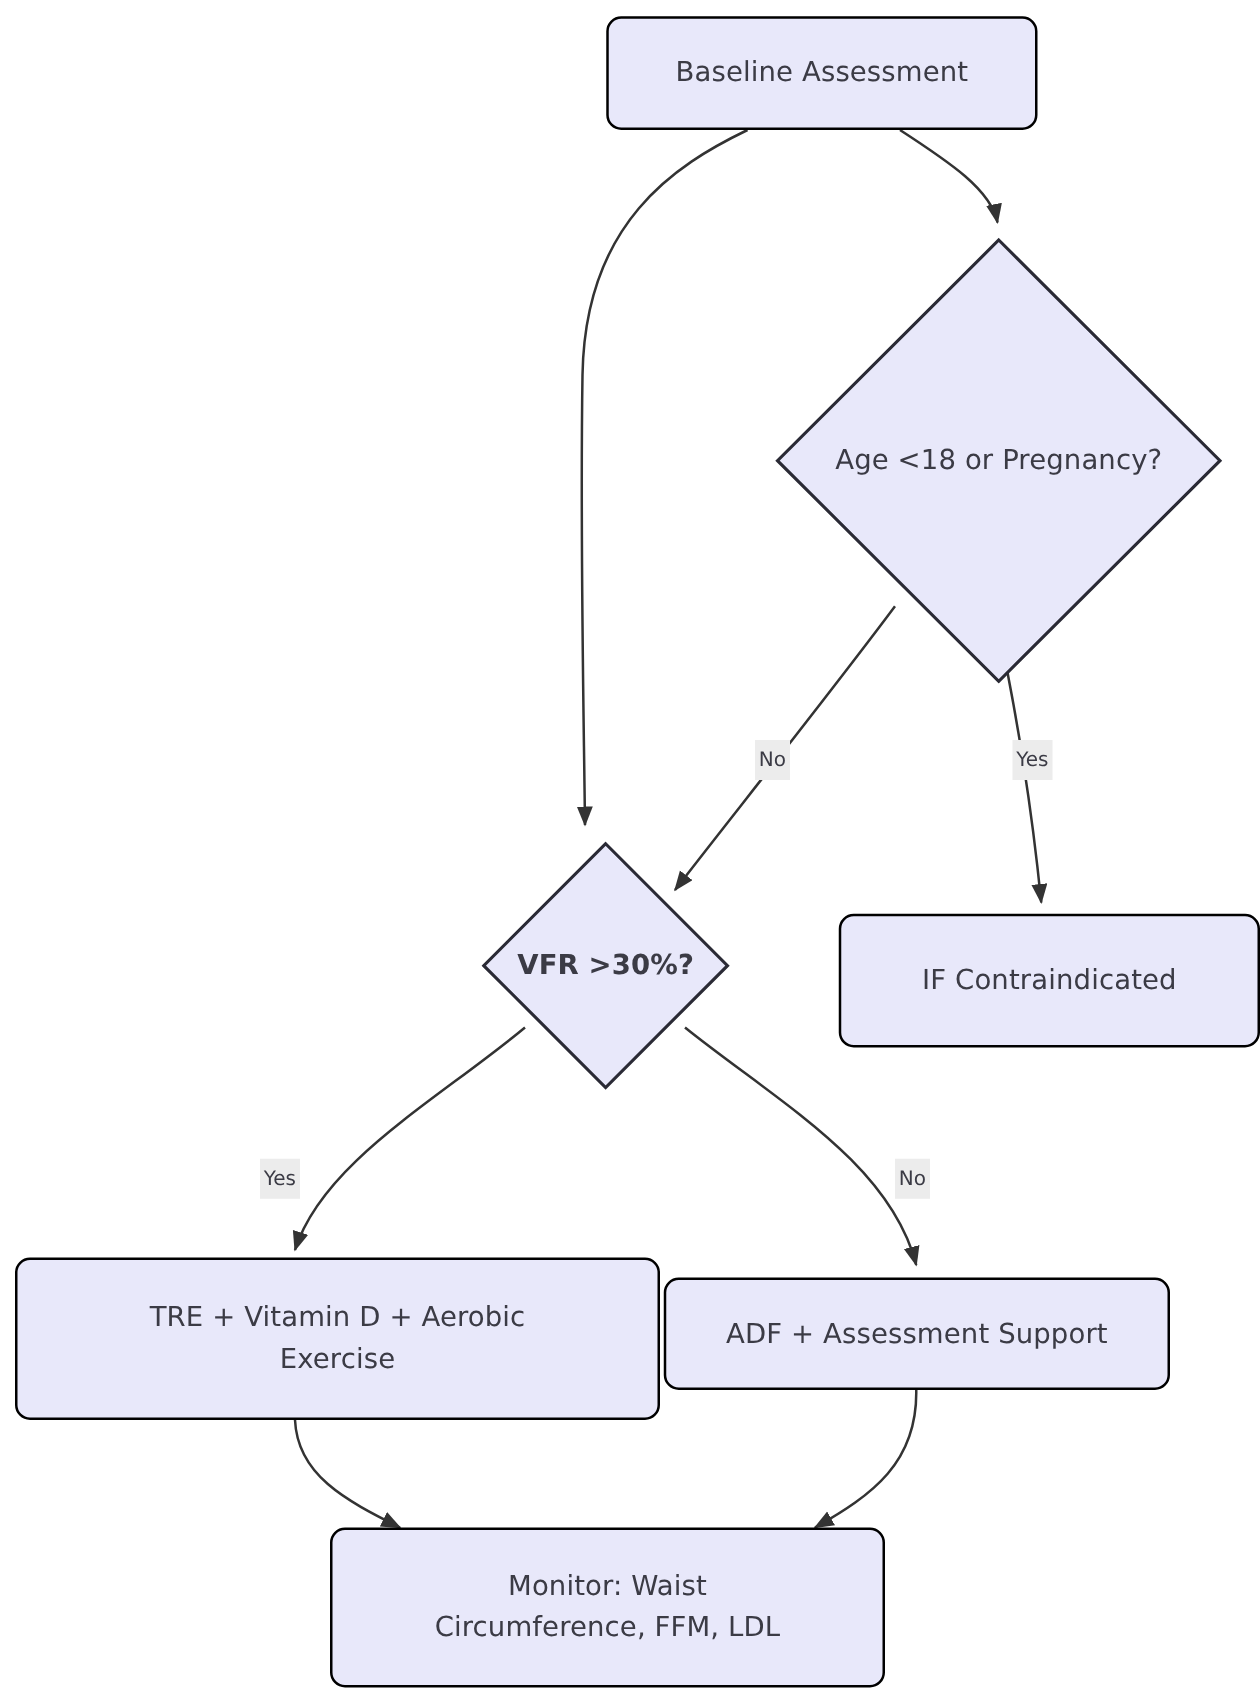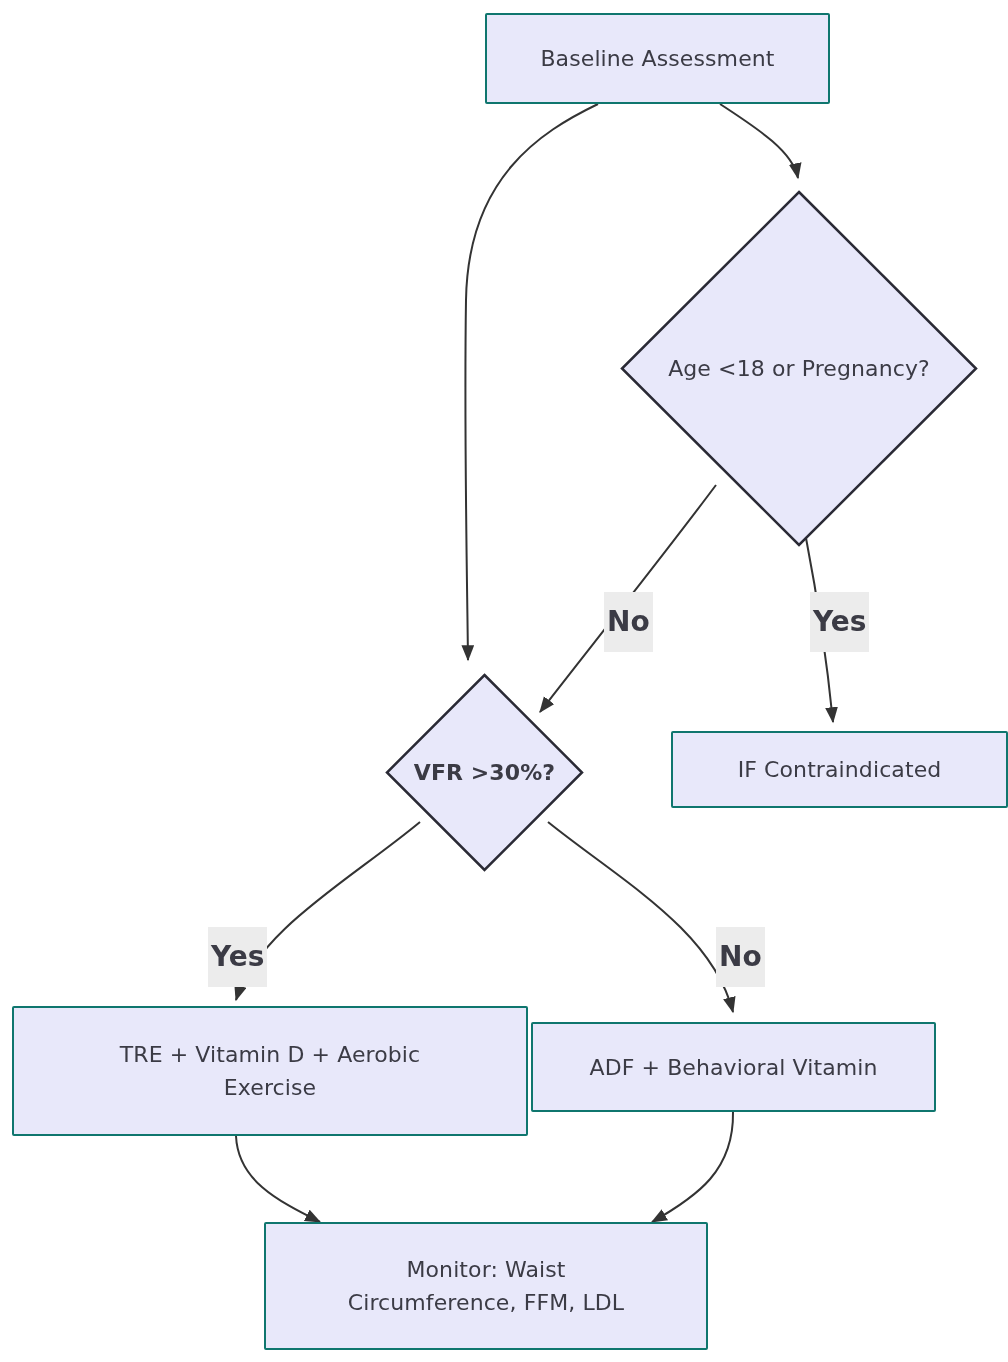--- a/index.html
+++ b/index.html
@@ -29,22 +29,22 @@
   .node {
     position: absolute;
     box-sizing: border-box;
     display: flex;
     align-items: center;
     justify-content: center;
     text-align: center;
   }
   .rect-node {
     background: #e8e8fa;
-    border: 2px solid #0f766e;
-    border-radius: 2px;
+    border: 2px solid #000000;
+    border-radius: 12px;
     color: #3b3b45;
     font-size: 22px;
     line-height: 33px;
     letter-spacing: 0.1px;
     padding: 4px 10px;
   }
   .diamond-wrap {
     position: absolute;
   }
   .diamond-shape {
@@ -66,25 +66,24 @@
     color: #3b3b45;
     font-size: 22px;
     line-height: 30px;
     text-align: right;
     letter-spacing: 0.1px;
   }
   .edge-label {
     position: absolute;
     background: #ececec;
     color: #3b3b45;
-    font-size: 28px;
+    font-size: 16px;
     line-height: 24px;
-    padding: 18px 3px;
+    padding: 4px 3px;
     white-space: nowrap;
-    font-weight: bold;
   }
   .node-text {
     display: block;
     white-space: pre-line;
   }
 </style>
 </head>
 <body>
 
 <div id="canvas">
@@ -117,38 +116,38 @@
     <span class="node-text">Baseline Assessment</span>
   </div>
 
   <div class="diamond-wrap" style="left:620px; top:190px; width:358px; height:357px;">
     <svg class="diamond-shape" viewBox="0 0 358 357" preserveAspectRatio="none">
       <polygon points="179,2 356,178.5 179,355 2,178.5" fill="#e8e8fa" stroke="#2a2a35" stroke-width="2.5"></polygon>
     </svg>
     <div class="diamond-label">Age &lt;18 or Pregnancy?</div>
   </div>
 
-  <div class="node rect-node" style="left:671px; top:731px; width:337px; height:77px;">
+  <div class="node rect-node" style="left:671px; top:731px; width:337px; height:107px;">
     <span class="node-text">IF Contraindicated</span>
   </div>
 
   <div class="diamond-wrap" style="left:385px; top:673px; width:199px; height:199px;font-weight:bold;">
     <svg class="diamond-shape" viewBox="0 0 199 199" preserveAspectRatio="none">
       <polygon points="99.5,2 197,99.5 99.5,197 2,99.5" fill="#e8e8fa" stroke="#2a2a35" stroke-width="2.5"></polygon>
     </svg>
     <div class="diamond-label">VFR &gt;30%?</div>
   </div>
 
   <div class="node rect-node" style="left:12px; top:1006px; width:516px; height:130px;">
     <span class="node-text">TRE + Vitamin D + Aerobic
 Exercise</span>
   </div>
 
   <div class="node rect-node" style="left:531px; top:1022px; width:405px; height:90px;">
-    <span class="node-text">ADF + Behavioral Vitamin</span>
+    <span class="node-text">ADF + Assessment Support</span>
   </div>
 
   <div class="node rect-node" style="left:264px; top:1222px; width:444px; height:128px;">
     <span class="node-text">Monitor: Waist
 Circumference, FFM, LDL</span>
   </div>
 
   <div class="edge-label" style="left:604px; top:592px;">No</div>
 
   <div class="edge-label" style="left:810px; top:592px;">Yes</div>

